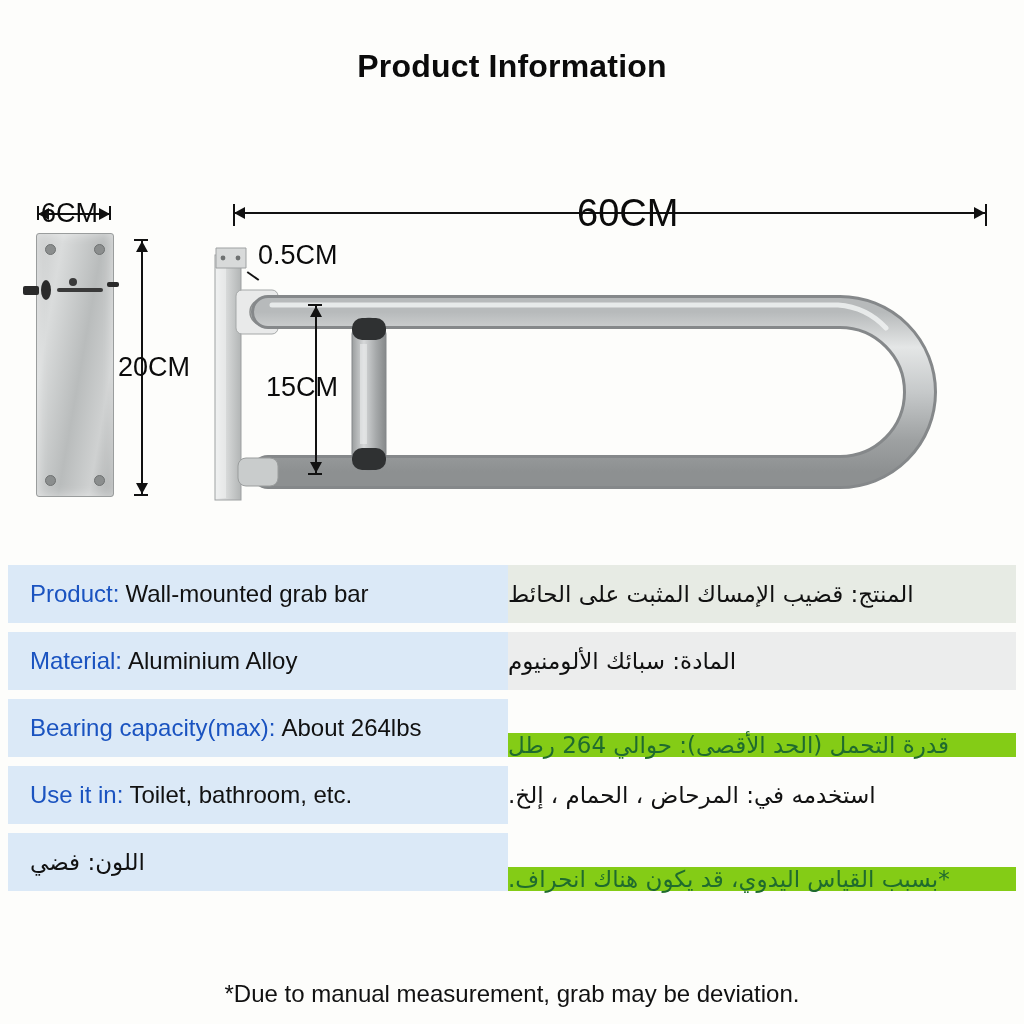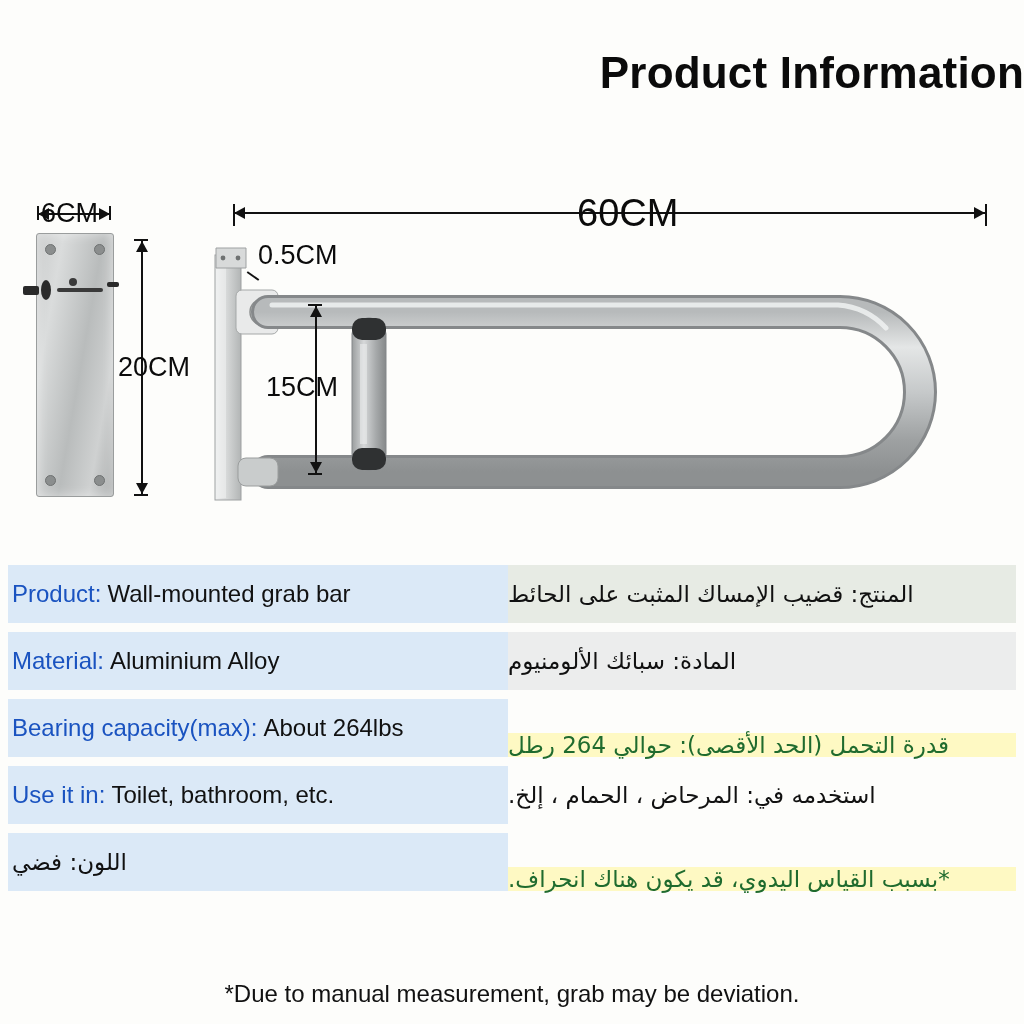--- a/index.html
+++ b/index.html
@@ -14,22 +14,22 @@
     overflow: hidden;
     position: relative;
   }
 
   
   .title {
     position: absolute;
     top: 48px;
     left: 0;
     width: 100%;
-    text-align: right;
-    font-size: 44px;
+    text-align: center;
+    font-size: 32px;
     font-weight: bold;
     color: #0b0b0b;
     letter-spacing: 0.2px;
   }
 
   
   .diagram {
     position: absolute;
     top: 150px;
     left: 0;
@@ -120,40 +120,40 @@
   }
   .spec-row {
     display: flex;
     height: 58px;
     margin-bottom: 9px;
   }
   .spec-en {
     flex: 0 0 500px;
     display: flex;
     align-items: center;
-    padding-left: 4px;
+    padding-left: 22px;
     font-size: 24px;
     color: #111;
     box-sizing: border-box;
   }
   .spec-ar {
     flex: 1;
     display: flex;
     align-items: center;
     justify-content: flex-end;
     padding-right: 12px;
     font-size: 23px;
     color: #111;
     direction: rtl;
     box-sizing: border-box;
     font-family: "DejaVu Sans", sans-serif;
   }
   .bg-blue { background: #dbe9f7; }
   .bg-gray { background: #eceded; }
-  .bg-green { background: #fef9c3; margin-top: 34px; }
+  .bg-green { background: #84cc16; margin-top: 34px; }
   .bg-greengray { background: #e7ebe4; }
   .bg-none { background: transparent; }
   .key {
     color: #1a53c0;
     font-weight: normal;
     margin-right: 6px;
   }
   .ar-green { color: #1f6b2e; }
   .footnote {
     position: absolute;

